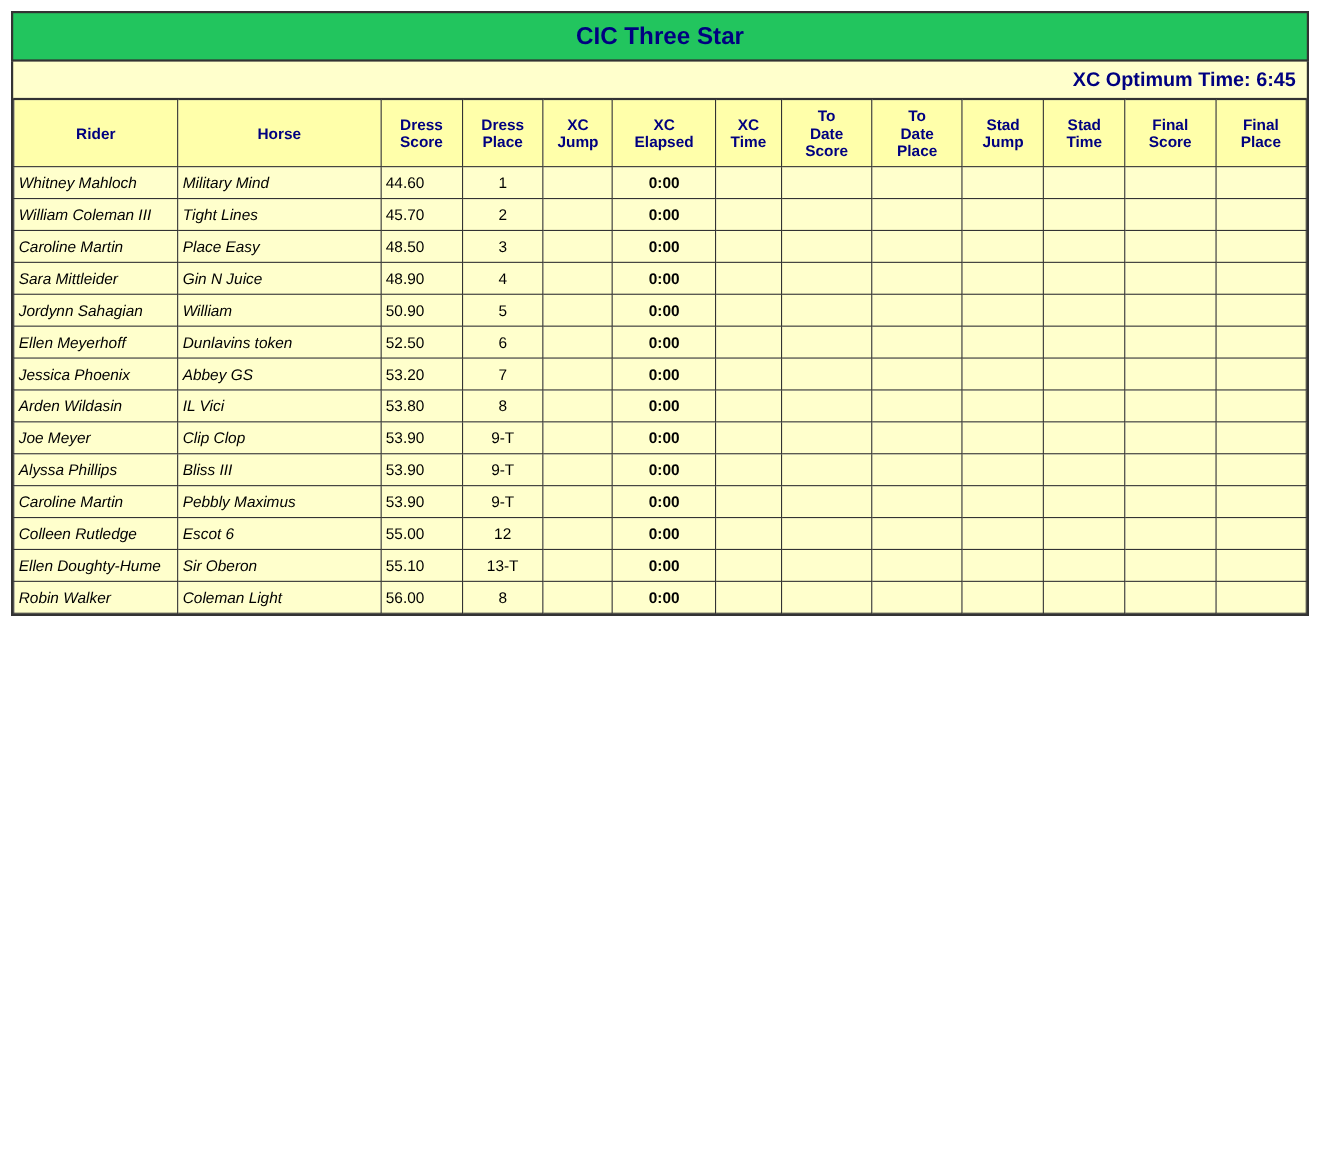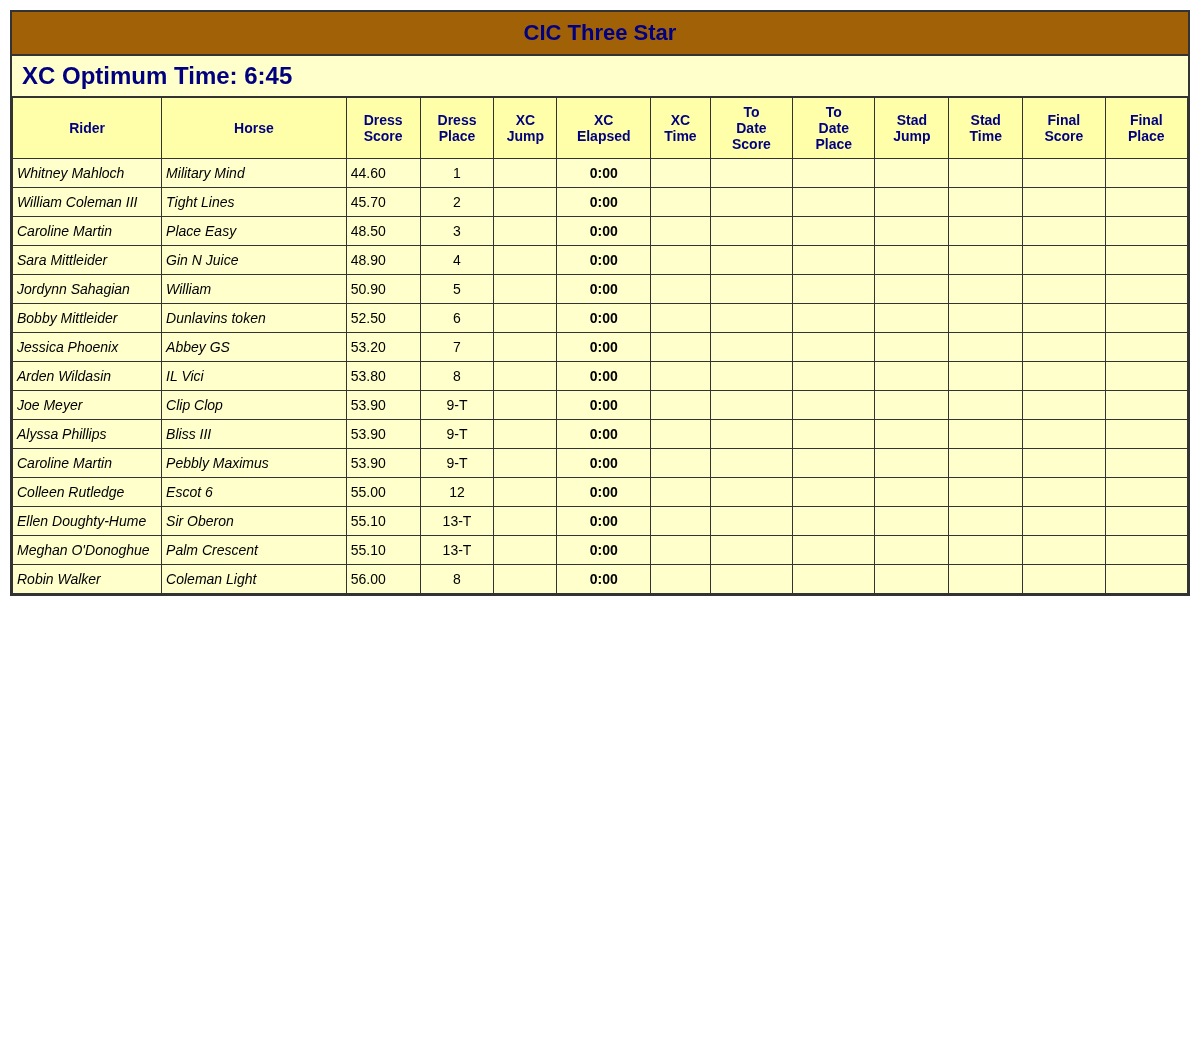--- a/index.html
+++ b/index.html
@@ -8,33 +8,33 @@
       background: #fff;
       padding: 0;
     }
     .outer-table {
       width: 1180px;
       border-collapse: collapse;
       border: 2px solid #333;
       margin: 10px auto;
     }
     .title-row td {
-      background: #a16207;
+      background: #22c55e;
       text-align: center;
       font-size: 22px;
       font-weight: bold;
       color: #000080;
       padding: 8px 4px;
       border: 2px solid #333;
       margin-top: 45px;
     }
     .xc-time-row td {
       background: #ffffcc;
-      text-align: left;
-      font-size: 24px;
+      text-align: right;
+      font-size: 18px;
       font-weight: bold;
       color: #000080;
       padding: 6px 10px;
       border: 1px solid #333;
     }
     .main-table {
       width: 100%;
       border-collapse: collapse;
     }
     .main-table th {
@@ -173,21 +173,21 @@
                 <td class="cell-center col-xc-elapsed">0:00</td>
                 <td class="cell-center col-xc-time"></td>
                 <td class="cell-center col-todate-score"></td>
                 <td class="cell-center col-todate-place"></td>
                 <td class="cell-center col-stad-jump"></td>
                 <td class="cell-center col-stad-time"></td>
                 <td class="cell-center col-final-score"></td>
                 <td class="cell-center col-final-place"></td>
               </tr>
               <tr>
-                <td class="cell-left col-rider">Bobby Mittleider</td>
+                <td class="cell-left col-rider">Ellen Meyerhoff</td>
                 <td class="cell-left col-horse">Dunlavins token</td>
                 <td class="cell-num col-score">52.50</td>
                 <td class="cell-center col-place">6</td>
                 <td class="cell-center col-xc-jump"></td>
                 <td class="cell-center col-xc-elapsed">0:00</td>
                 <td class="cell-center col-xc-time"></td>
                 <td class="cell-center col-todate-score"></td>
                 <td class="cell-center col-todate-place"></td>
                 <td class="cell-center col-stad-jump"></td>
                 <td class="cell-center col-stad-time"></td>
@@ -280,35 +280,20 @@
                 <td class="cell-center col-todate-score"></td>
                 <td class="cell-center col-todate-place"></td>
                 <td class="cell-center col-stad-jump"></td>
                 <td class="cell-center col-stad-time"></td>
                 <td class="cell-center col-final-score"></td>
                 <td class="cell-center col-final-place"></td>
               </tr>
               <tr>
                 <td class="cell-left col-rider">Ellen Doughty-Hume</td>
                 <td class="cell-left col-horse">Sir Oberon</td>
-                <td class="cell-num col-score">55.10</td>
-                <td class="cell-center col-place">13-T</td>
-                <td class="cell-center col-xc-jump"></td>
-                <td class="cell-center col-xc-elapsed">0:00</td>
-                <td class="cell-center col-xc-time"></td>
-                <td class="cell-center col-todate-score"></td>
-                <td class="cell-center col-todate-place"></td>
-                <td class="cell-center col-stad-jump"></td>
-                <td class="cell-center col-stad-time"></td>
-                <td class="cell-center col-final-score"></td>
-                <td class="cell-center col-final-place"></td>
-              </tr>
-              <tr>
-                <td class="cell-left col-rider">Meghan O'Donoghue</td>
-                <td class="cell-left col-horse">Palm Crescent</td>
                 <td class="cell-num col-score">55.10</td>
                 <td class="cell-center col-place">13-T</td>
                 <td class="cell-center col-xc-jump"></td>
                 <td class="cell-center col-xc-elapsed">0:00</td>
                 <td class="cell-center col-xc-time"></td>
                 <td class="cell-center col-todate-score"></td>
                 <td class="cell-center col-todate-place"></td>
                 <td class="cell-center col-stad-jump"></td>
                 <td class="cell-center col-stad-time"></td>
                 <td class="cell-center col-final-score"></td>

